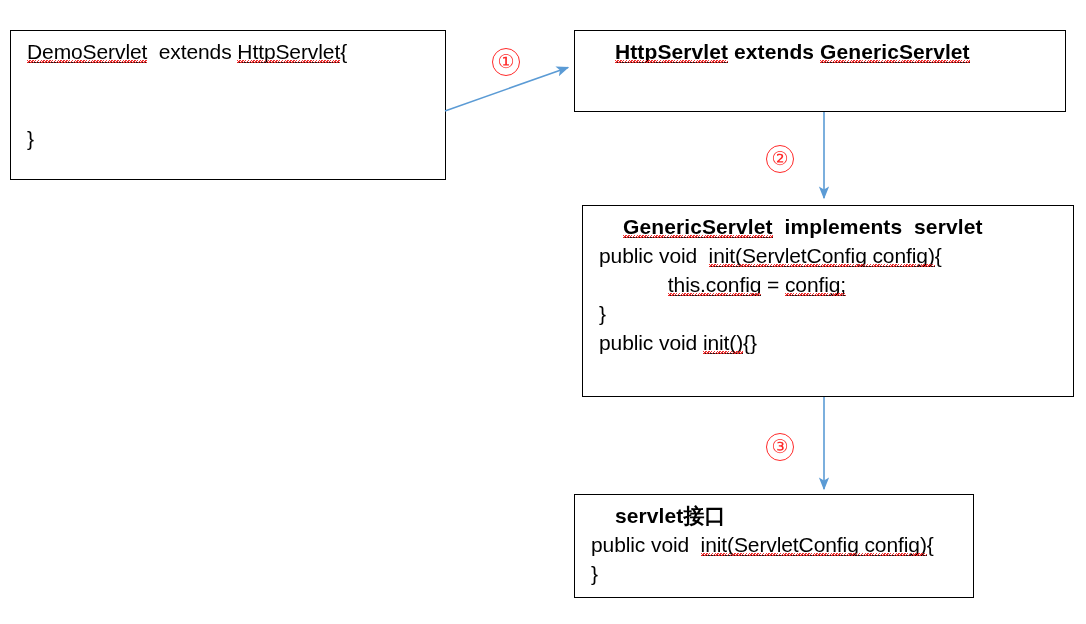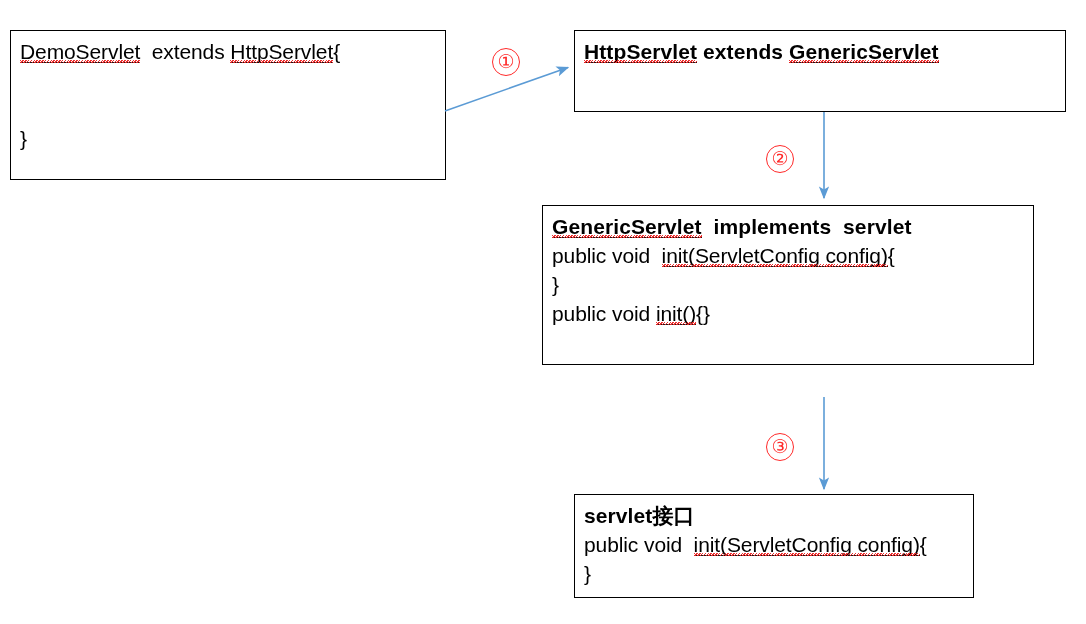--- a/index.html
+++ b/index.html
@@ -15,33 +15,34 @@
     font-family: "Liberation Sans", sans-serif;
     overflow: hidden;
   }
 
   
   .box {
     position: absolute;
     box-sizing: border-box;
     border: 1.6px solid #000000;
     background: #ffffff;
-    padding: 6px 10px 6px 9px;
+    padding: 6px 10px 6px 16px;
   }
   .code-line {
     font-family: "Liberation Sans", sans-serif;
     font-size: 21px;
     line-height: 29px;
     color: #000000;
     white-space: pre;
     letter-spacing: -0.1px;
   }
   .code-line.bold {
     font-weight: bold;
     letter-spacing: 0.1px;
+    margin-left: 24px;
   }
   .code-line.blank {
     color: transparent;
   }
 
   
   .sq {
     position: relative;
     display: inline-block;
     text-decoration: none;
@@ -104,23 +105,24 @@
       <div class="code-line blank"> </div>
       <div class="code-line blank"> </div>
       <div class="code-line">}</div>
     </div>
 
   <div class="box" id="box-http-servlet" style="left:574px; top:30px; width:492px; height:82px;">
       <div class="code-line bold"><span class="ul sq">HttpServlet</span> extends <span class="ul sq">GenericServlet</span></div>
       <div class="code-line blank"> </div>
     </div>
 
-  <div class="box" id="box-generic-servlet" style="left:542px; top:205px; width:492px; height:160px;">
+  <div class="box" id="box-generic-servlet" style="left:582px; top:205px; width:492px; height:192px;">
       <div class="code-line bold"><span class="ul sq">GenericServlet</span>  implements  servlet</div>
       <div class="code-line">public void  <span class="ul sq">init(ServletConfig config)</span>{</div>
+      <div class="code-line">            <span class="ul sq">this.config</span> = <span class="ul sq">config;</span></div>
       <div class="code-line">}</div>
       <div class="code-line">public void <span class="ul sq">init()</span>{}</div>
     </div>
 
   <div class="box" id="box-servlet-interface" style="left:574px; top:494px; width:400px; height:104px;">
       <div class="code-line bold">servlet接口</div>
       <div class="code-line">public void  <span class="ul sq">init(ServletConfig config)</span>{</div>
       <div class="code-line">}</div>
     </div>
 

